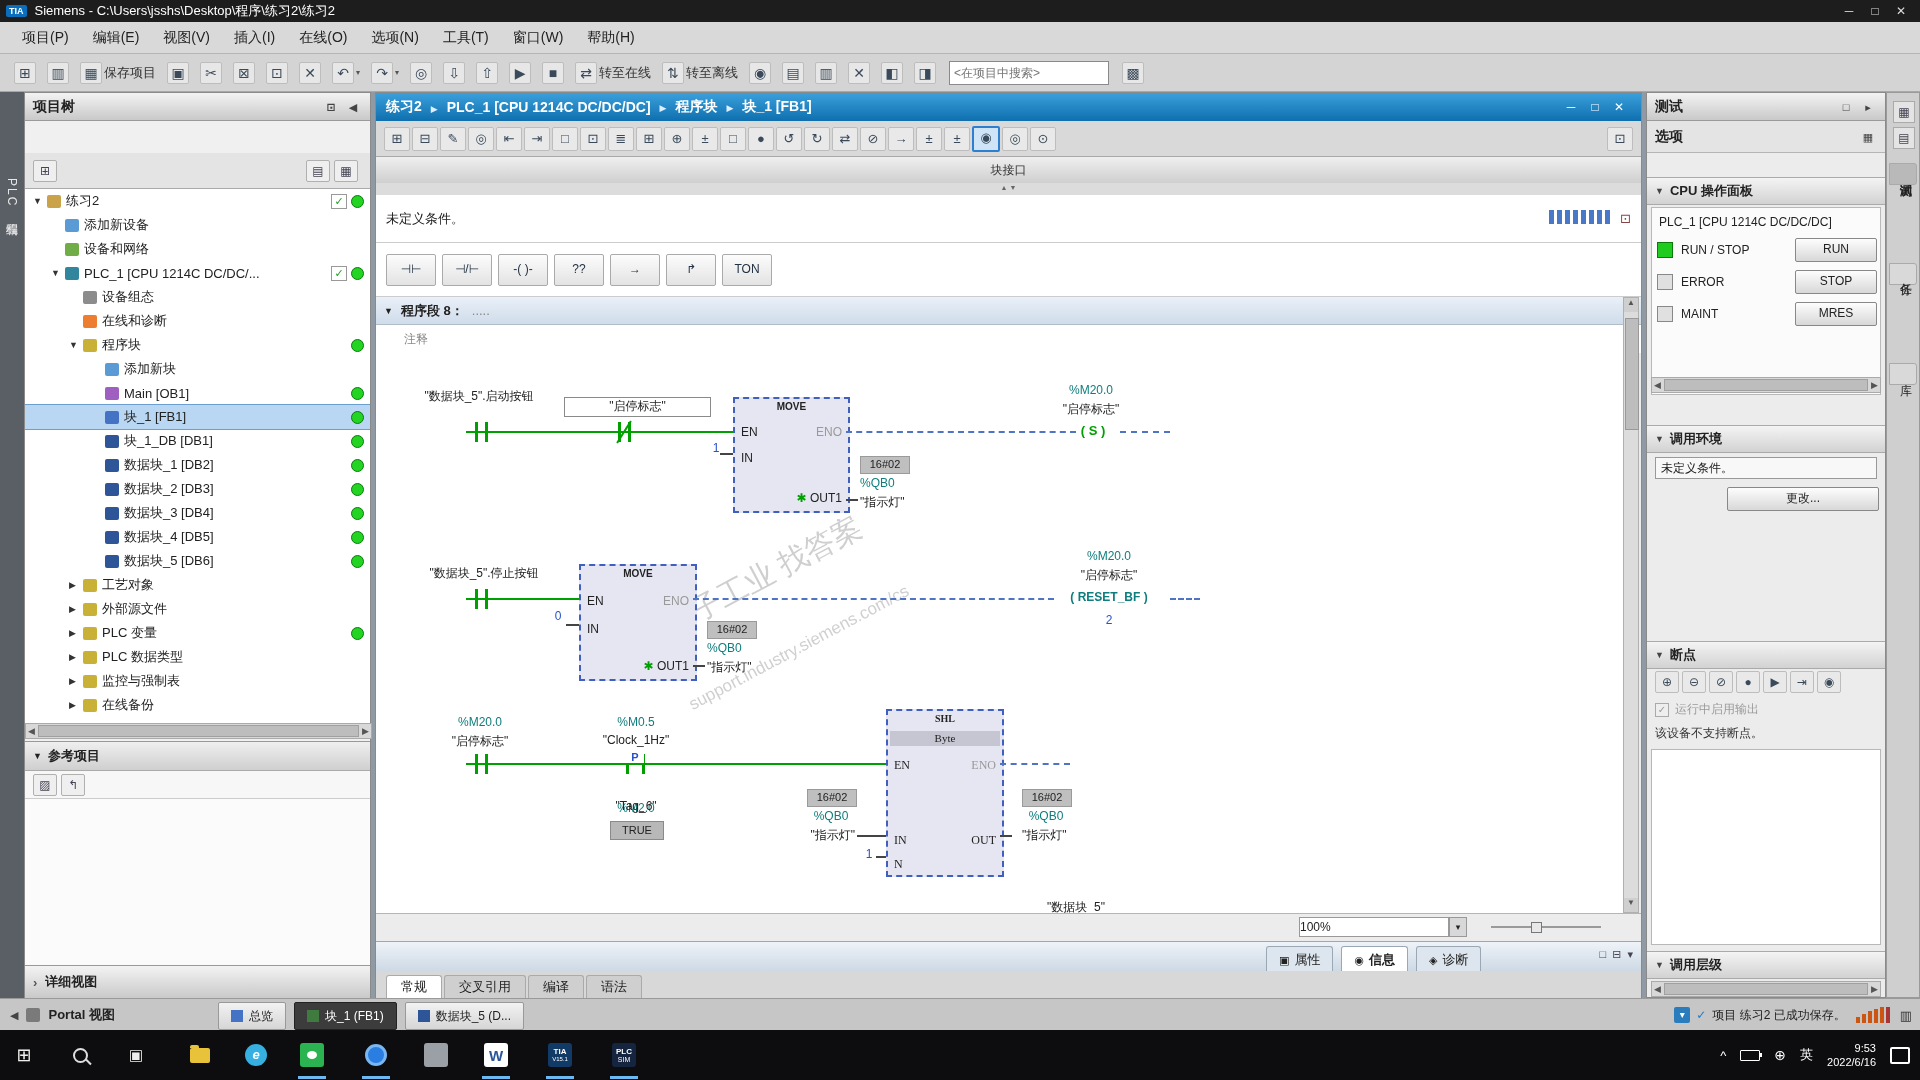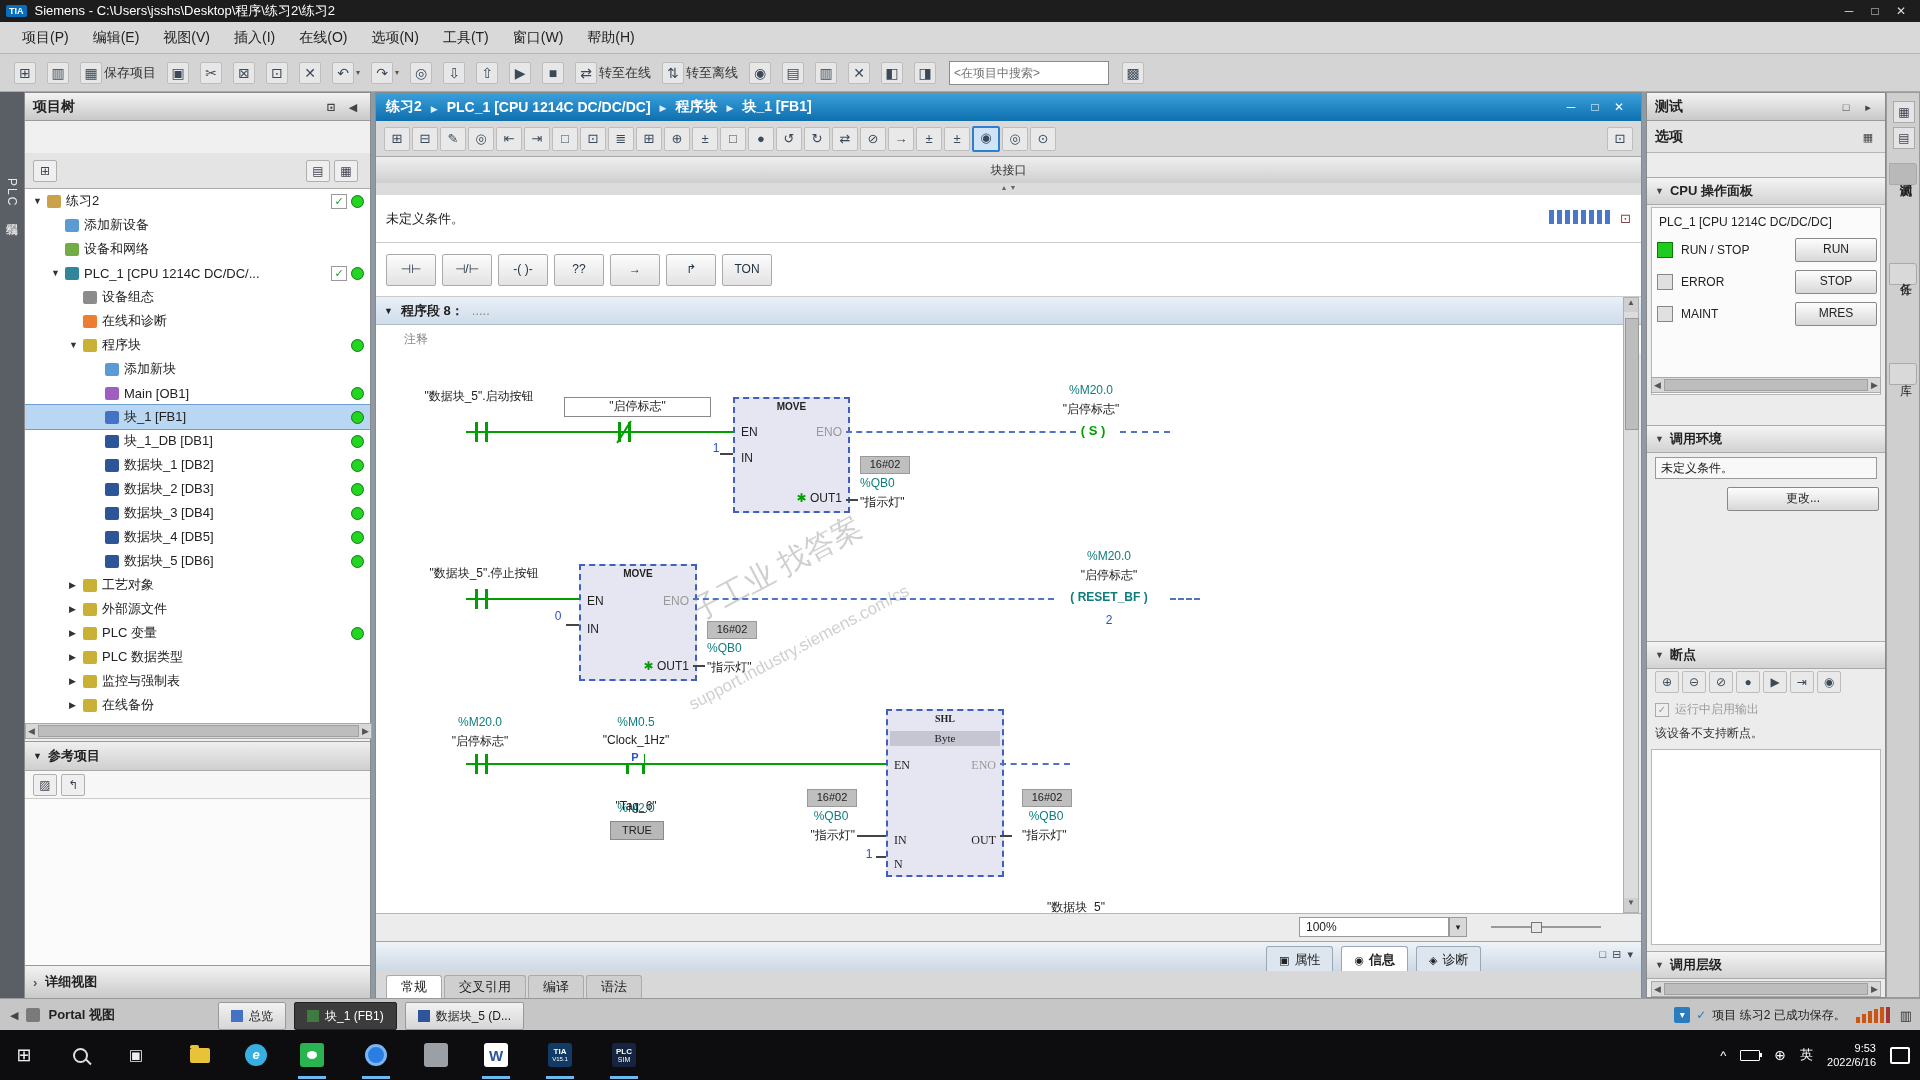--- a/index.html
+++ b/index.html
@@ -86,21 +86,21 @@
   .legend-bar{width:5px;height:14px;background:#4a78c8;margin-left:3px;display:inline-block;}
   #e-fav{position:absolute;left:0;top:150px;width:100%;height:54px;background:#fff;border-bottom:1px solid #ccc;display:flex;align-items:center;gap:6px;padding:0 10px;box-sizing:border-box;}
   .favb{min-width:40px;height:30px;line-height:28px;text-align:center;font-size:12px;color:#234;background:linear-gradient(#fcfcfc,#e3e3e3);border:1px solid #aaa;border-radius:2px;padding:0 4px;}
   #e-nethdr{position:absolute;left:0;top:204px;width:100%;height:28px;background:linear-gradient(#e9f0f8,#cfdcEA);background:linear-gradient(#e9f0f8,#cfdcea);border-bottom:1px solid #b0bcc8;display:flex;align-items:center;padding:0 8px;box-sizing:border-box;}
   #e-comment{position:absolute;left:0;top:232px;width:100%;height:28px;background:#fff;display:flex;align-items:center;padding:0 28px;box-sizing:border-box;color:#8a8a8a;font-size:12px;}
   #canvas{position:absolute;left:0;top:260px;width:1247px;height:560px;background:#fff;overflow:hidden;}
   #e-vscroll{position:absolute;right:2px;top:204px;width:16px;height:616px;background:#dcdcdc;border:1px solid #b0b0b0;box-sizing:border-box;}
   #e-vscroll .sa{position:absolute;left:0;width:100%;height:14px;text-align:center;font-size:8px;color:#555;background:#cfcfcf;}
   #e-vscroll .thumb{position:absolute;left:1px;width:12px;top:20px;height:110px;background:#bdbdbd;border:1px solid #999;}
   #e-zoom{position:absolute;left:0;top:820px;width:100%;height:28px;background:#ececec;border-top:1px solid #b5b5b5;}
-  #zoom-box{position:absolute;left:923px;top:3px;width:150px;height:20px;background:#fff;border:1px solid #999;font-size:12px;line-height:19px;padding-left:6px;box-sizing:border-box;}
+  #zoom-box{position:absolute;left:923px;top:3px;width:150px;height:20px;background:#fff;border:1px solid #999;font-size:12px;line-height:19px;padding-left:0;box-sizing:border-box;}
   #zoom-dd{position:absolute;left:1073px;top:3px;width:18px;height:20px;background:#d8d8d8;border:1px solid #999;text-align:center;font-size:9px;line-height:19px;box-sizing:border-box;}
   #zoom-slider{position:absolute;left:1115px;top:12px;width:110px;height:2px;background:#9a9a9a;}
   #zoom-knob{position:absolute;left:40px;top:-4px;width:9px;height:9px;background:#e8e8e8;border:1px solid #777;}
   #e-instabs{position:absolute;left:0;top:848px;width:100%;height:30px;background:linear-gradient(#eef3f8,#ccd8e4);border-top:1px solid #9aa8b6;}
   .instab{position:absolute;top:4px;height:26px;display:flex;align-items:center;gap:5px;padding:0 12px;font-size:13px;border:1px solid #9aa8b6;border-bottom:none;border-radius:3px 3px 0 0;background:#dde6ee;}
   .instab[data-selected="true"]{background:#fff;font-weight:bold;}
   .instab .iic{font-size:11px;}
   #ins-btns{position:absolute;right:8px;top:6px;display:flex;gap:6px;font-size:11px;color:#445;}
   #e-subtabs{position:absolute;left:0;top:878px;width:100%;height:28px;background:#d8d8d8;display:flex;align-items:flex-end;padding-left:10px;box-sizing:border-box;gap:2px;}
   .subtab{height:23px;line-height:22px;padding:0 14px;font-size:13px;background:#cfcfcf;border:1px solid #aaa;border-bottom:none;border-radius:3px 3px 0 0;}

